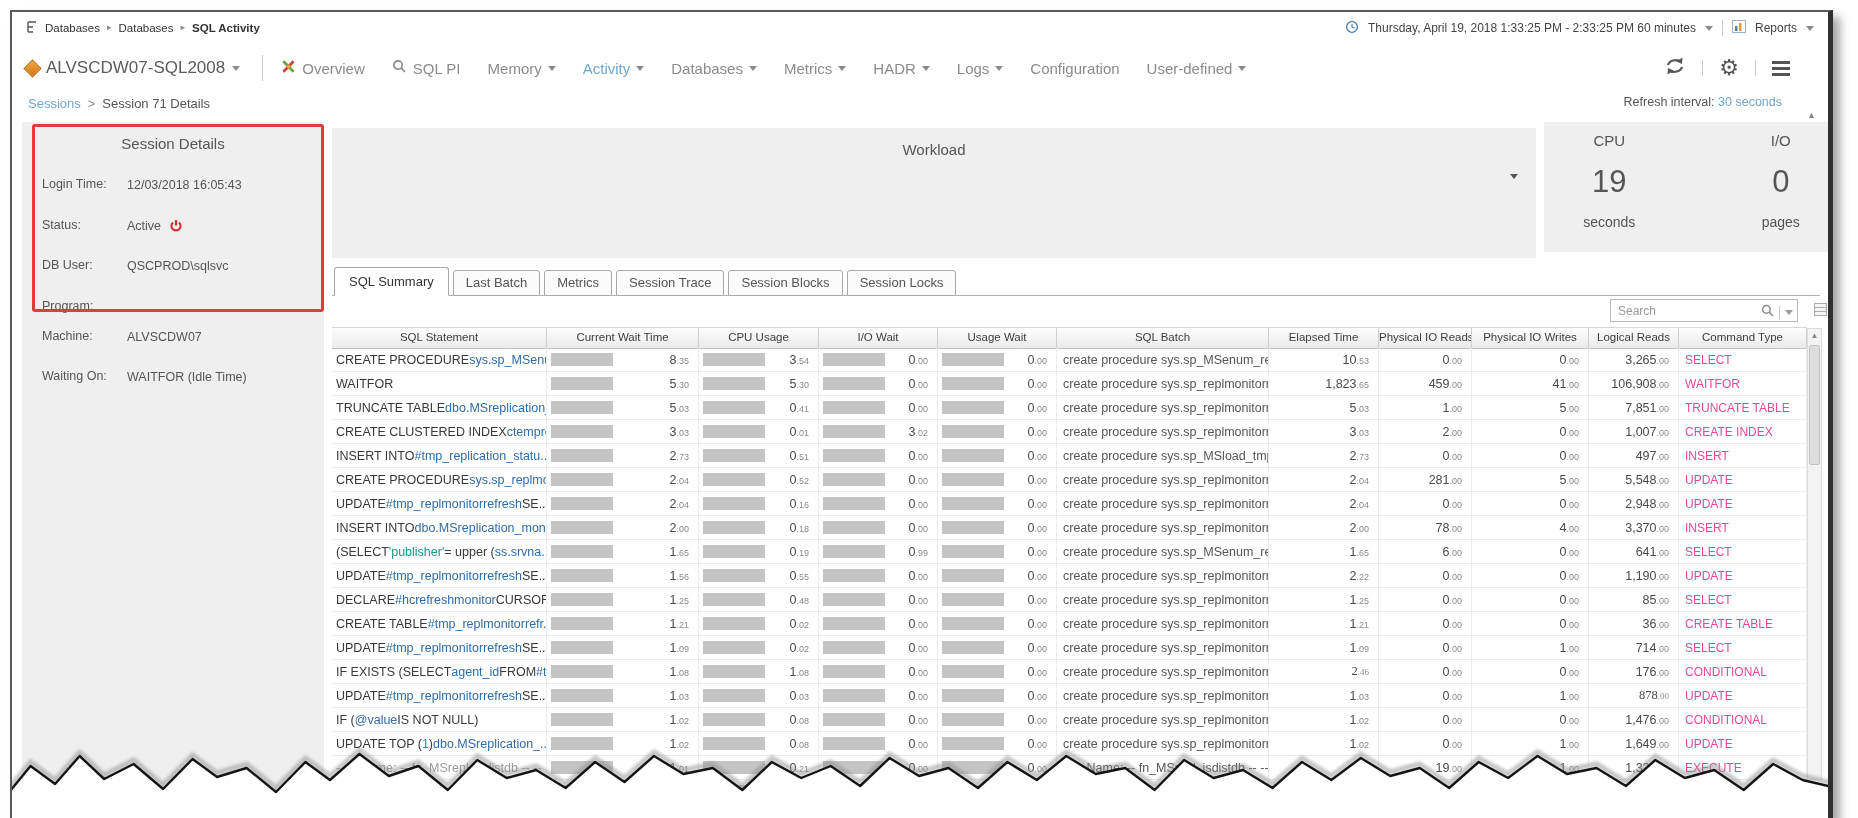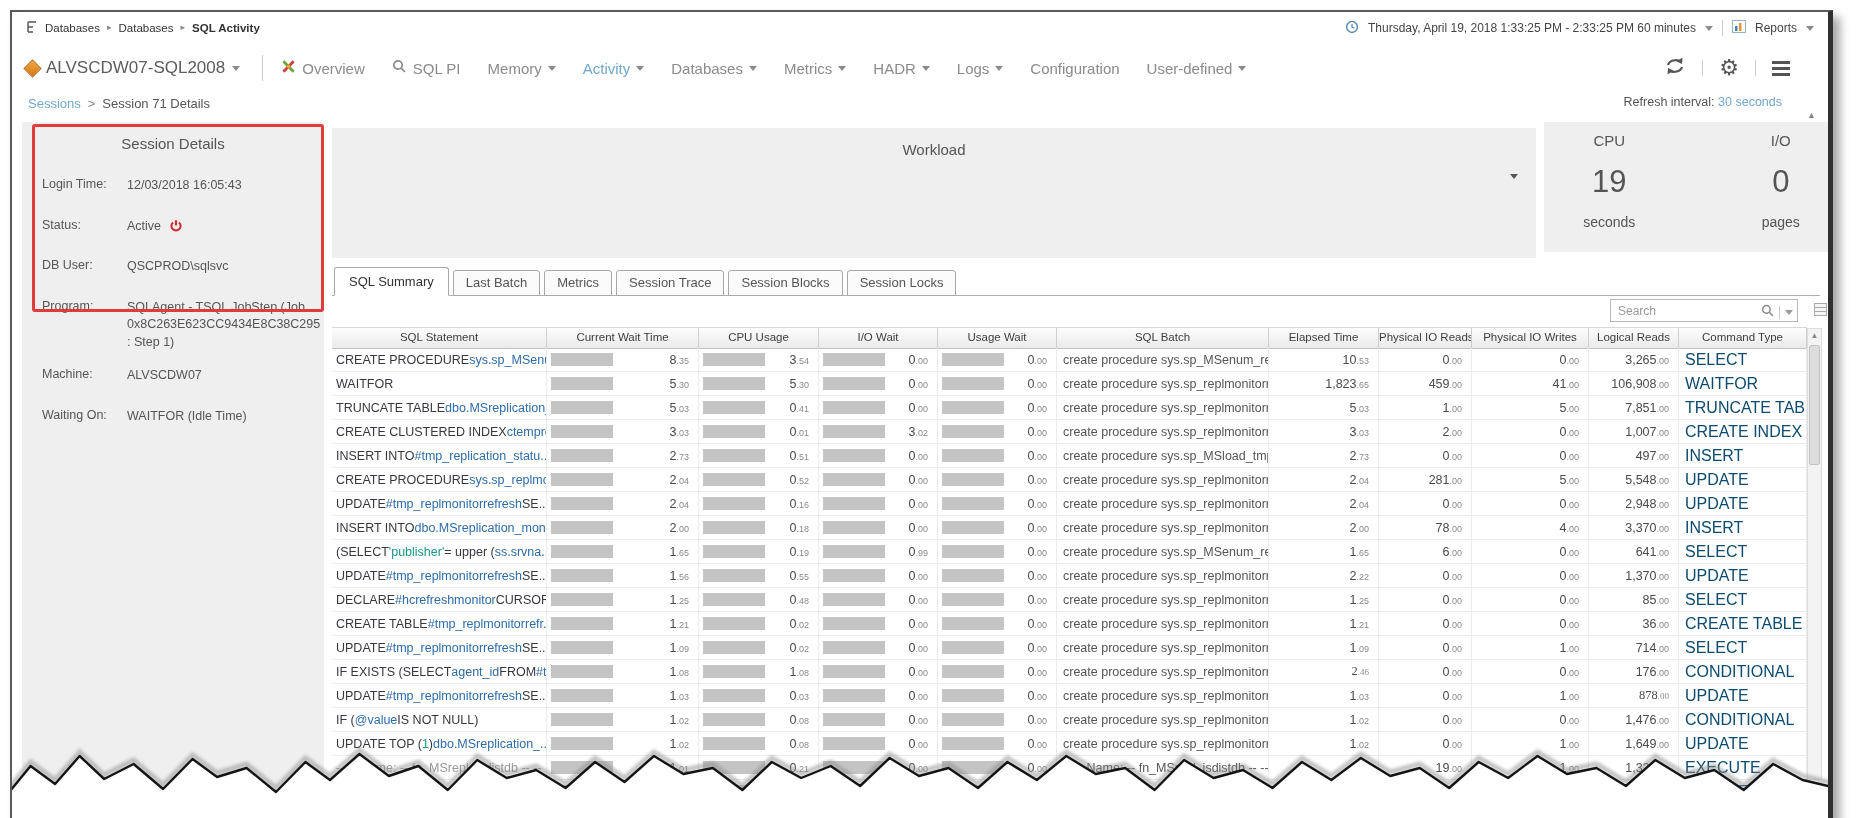--- a/index.html
+++ b/index.html
@@ -72,21 +72,21 @@
   .trow{display:flex;height:23px;border-bottom:1px solid #ececec;justify-content:center;}
   .td{box-sizing:border-box;height:100%;border-right:1px solid #ececec;display:flex;align-items:center;overflow:hidden;white-space:nowrap;flex:none;}
   .td.sql{padding-left:4px;font-size:12.5px;}
   .sql-k{color:#35383d;} .sql-b{color:#2e6ca8;} .sql-s{color:#18968a;} .sql-c{color:#9a9a9a;}
   .td.bar{justify-content:space-between;padding:0 9px 0 4px;}
   .wbar{width:62px;height:13px;background:var(--bar-gray,#c4c4c4);flex:none;}
   .num{color:#4a4a4a;font-size:12.5px;}
   .nd{font-size:9px;color:#8a8a8a;}
   .td.numcell{justify-content:flex-end;padding-right:9px;}
   .td.text{padding-left:6px;font-size:12.5px;color:#555;}
-  .td.cmd{padding-left:6px;font-size:16px;color:#0c4a6e;}
+  .td.cmd{padding-left:6px;font-size:12px;color:#ec4899;}
   
   .tscroll{position:absolute;left:1795px;top:316px;width:15px;height:452px;background:#f3f3f3;border:1px solid #ddd;box-sizing:border-box;cursor:pointer;}
   .tscroll-up{height:14px;text-align:center;font-size:8px;color:#888;line-height:14px;}
   .tscroll-thumb{position:absolute;top:16px;left:1px;right:1px;height:118px;background:#ddd;border:1px solid #c2c2c2;border-radius:2px;}
   .page-up{position:absolute;right:12px;top:98px;font-size:9px;color:#888;cursor:pointer;}
   
   .torn{position:absolute;left:-6px;right:-8px;bottom:-4px;height:78px;z-index:50;pointer-events:none;}
   .torn svg{display:block;width:100%;height:100%;}
 </style>
 </head>
@@ -220,21 +220,20 @@
                 <path d="M7 1.2 V6.5" stroke="#cc2d2d" stroke-width="2.2" fill="none"></path>
                 <path d="M4 3.4 a4.6 4.6 0 1 0 6 0" fill="none" stroke="#cc2d2d" stroke-width="2"></path>
               </svg></span></span>
         </div>
         <div class="d-row gap-lg">
           <span class="d-label">DB User:</span>
           <span class="d-value">QSCPROD\sqlsvc</span>
         </div>
         <div class="d-row">
           <span class="d-label">Program:</span>
-          <span class="d-value">SQLAgent - TSQL JobStep (Job 0x8C263E623CC9434E8C38C295 : Step 1)</span>
         </div>
         <div class="d-row gap-lg">
           <span class="d-label">Machine:</span>
           <span class="d-value">ALVSCDW07</span>
         </div>
         <div class="d-row">
           <span class="d-label">Waiting On:</span>
           <span class="d-value">WAITFOR (Idle Time)</span>
         </div>
       </div>
@@ -646,21 +645,21 @@
         <div class="td numcell" style="width: 110px;">
           <span class="num"><span class="ni">2</span><span class="nd">.22</span></span>
         </div>
         <div class="td numcell" style="width: 93px;">
           <span class="num"><span class="ni">0</span><span class="nd">.00</span></span>
         </div>
         <div class="td numcell" style="width: 117px;">
           <span class="num"><span class="ni">0</span><span class="nd">.00</span></span>
         </div>
         <div class="td numcell" style="width: 90px;">
-          <span class="num"><span class="ni">1,370</span><span class="nd">.00</span></span>
+          <span class="num"><span class="ni">1,190</span><span class="nd">.00</span></span>
         </div>
         <div class="td cmd" style="width: 128px;">UPDATE</div>
       </div>
       <div class="trow">
         <div class="td sql" style="width: 215px;">
           <span class="sql-k">DECLARE </span>
           <span class="sql-b">#hcrefreshmonitor</span>
           <span class="sql-k"> CURSOR ...</span>
         </div>
         <div class="td bar" style="width: 152px;">

